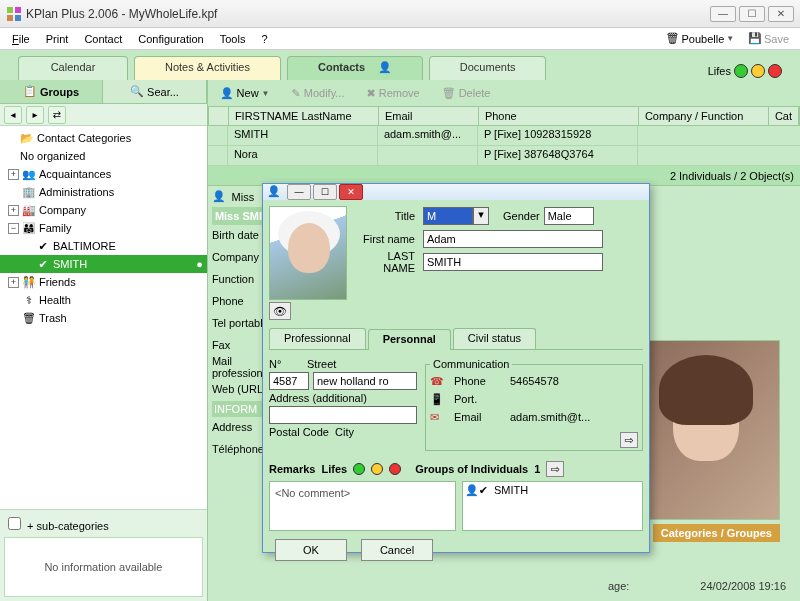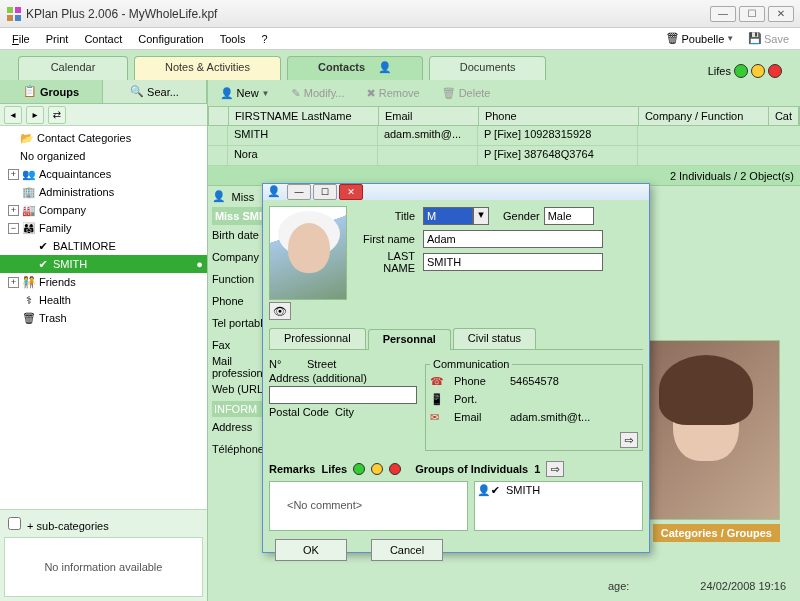--- a/index.html
+++ b/index.html
@@ -77,23 +77,23 @@
 .dlg-tab{padding:3px 14px;border:1px solid #8fbf8f;border-bottom:none;border-radius:3px 3px 0 0;background:#d6eed6;margin-right:2px;}
 .dlg-tab.active{background:#c5e8c5;font-weight:bold;position:relative;top:1px;}
 .dlg-panel{display:flex;gap:8px;padding:6px 0;}
 .addrcol{width:148px;display:flex;flex-direction:column;gap:2px;}
 .addrcol .arow{display:flex;gap:4px;}
 .addrcol input{border:1px solid #666;height:18px;padding:0 3px;width:100%;font-size:11px;}
 .commcol{flex:1;}
 .commcol .crow{display:flex;align-items:center;height:18px;gap:6px;}
 .commcol .cico{width:18px;color:#c33;}
 .remarks-row{display:flex;align-items:center;height:20px;gap:6px;}
-.remarks-box{flex:1;border:1px solid #8fbf8f;background:#fff;height:50px;padding:17px;color:#555;}
+.remarks-box{flex:1;border:1px solid #8fbf8f;background:#fff;height:50px;padding:5px;color:#555;}
 .groups-box{flex:1;border:1px solid #8fbf8f;background:#fff;height:50px;padding:2px;}
-.dlg-buttons{display:flex;gap:24px;padding:6px 0 2px 6px;}
+.dlg-buttons{display:flex;gap:14px;padding:6px 0 2px 6px;}
 .dlg-buttons button{width:72px;height:22px;border:1px solid #888;background:#e8f4e8;}
 fieldset{border:1px solid #8fbf8f;padding:2px 4px;margin:0;}
 legend{padding:0 3px;}
 .sarrow{width:18px;height:16px;border:1px solid #888;background:#eee;display:inline-flex;align-items:center;justify-content:center;}
 </style>
 </head>
 <body>
 
 <div class="titlebar">
   <span class="logo">
@@ -352,20 +352,24 @@
       <div class="dlg-tab active">Personnal</div>
       <div class="dlg-tab">Civil status</div>
     </div>
 
     <div class="dlg-panel">
       <div class="addrcol">
         <div class="arow">
             <span style="width:34px">N°</span>
             <span>Street</span>
           </div>
+        <div class="arow">
+          <input style="width: 40px;" value="4587">
+          <input value="new holland ro" style="">
+        </div>
         <div>Address (additional)</div>
         <input style="">
         <div class="arow">
             <span style="width:62px">Postal Code</span>
             <span>City</span>
           </div>
       </div>
       <fieldset class="commcol">
         <legend>Communication</legend>
         <div class="crow">

